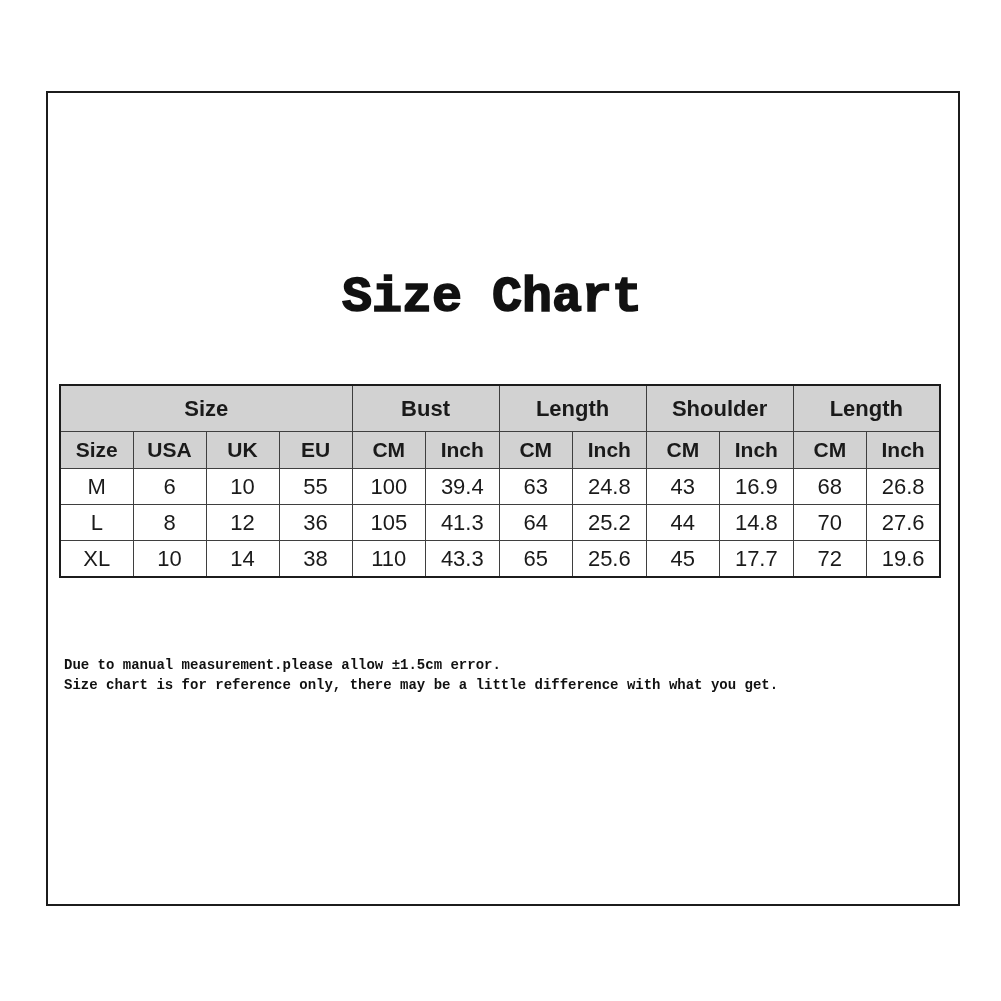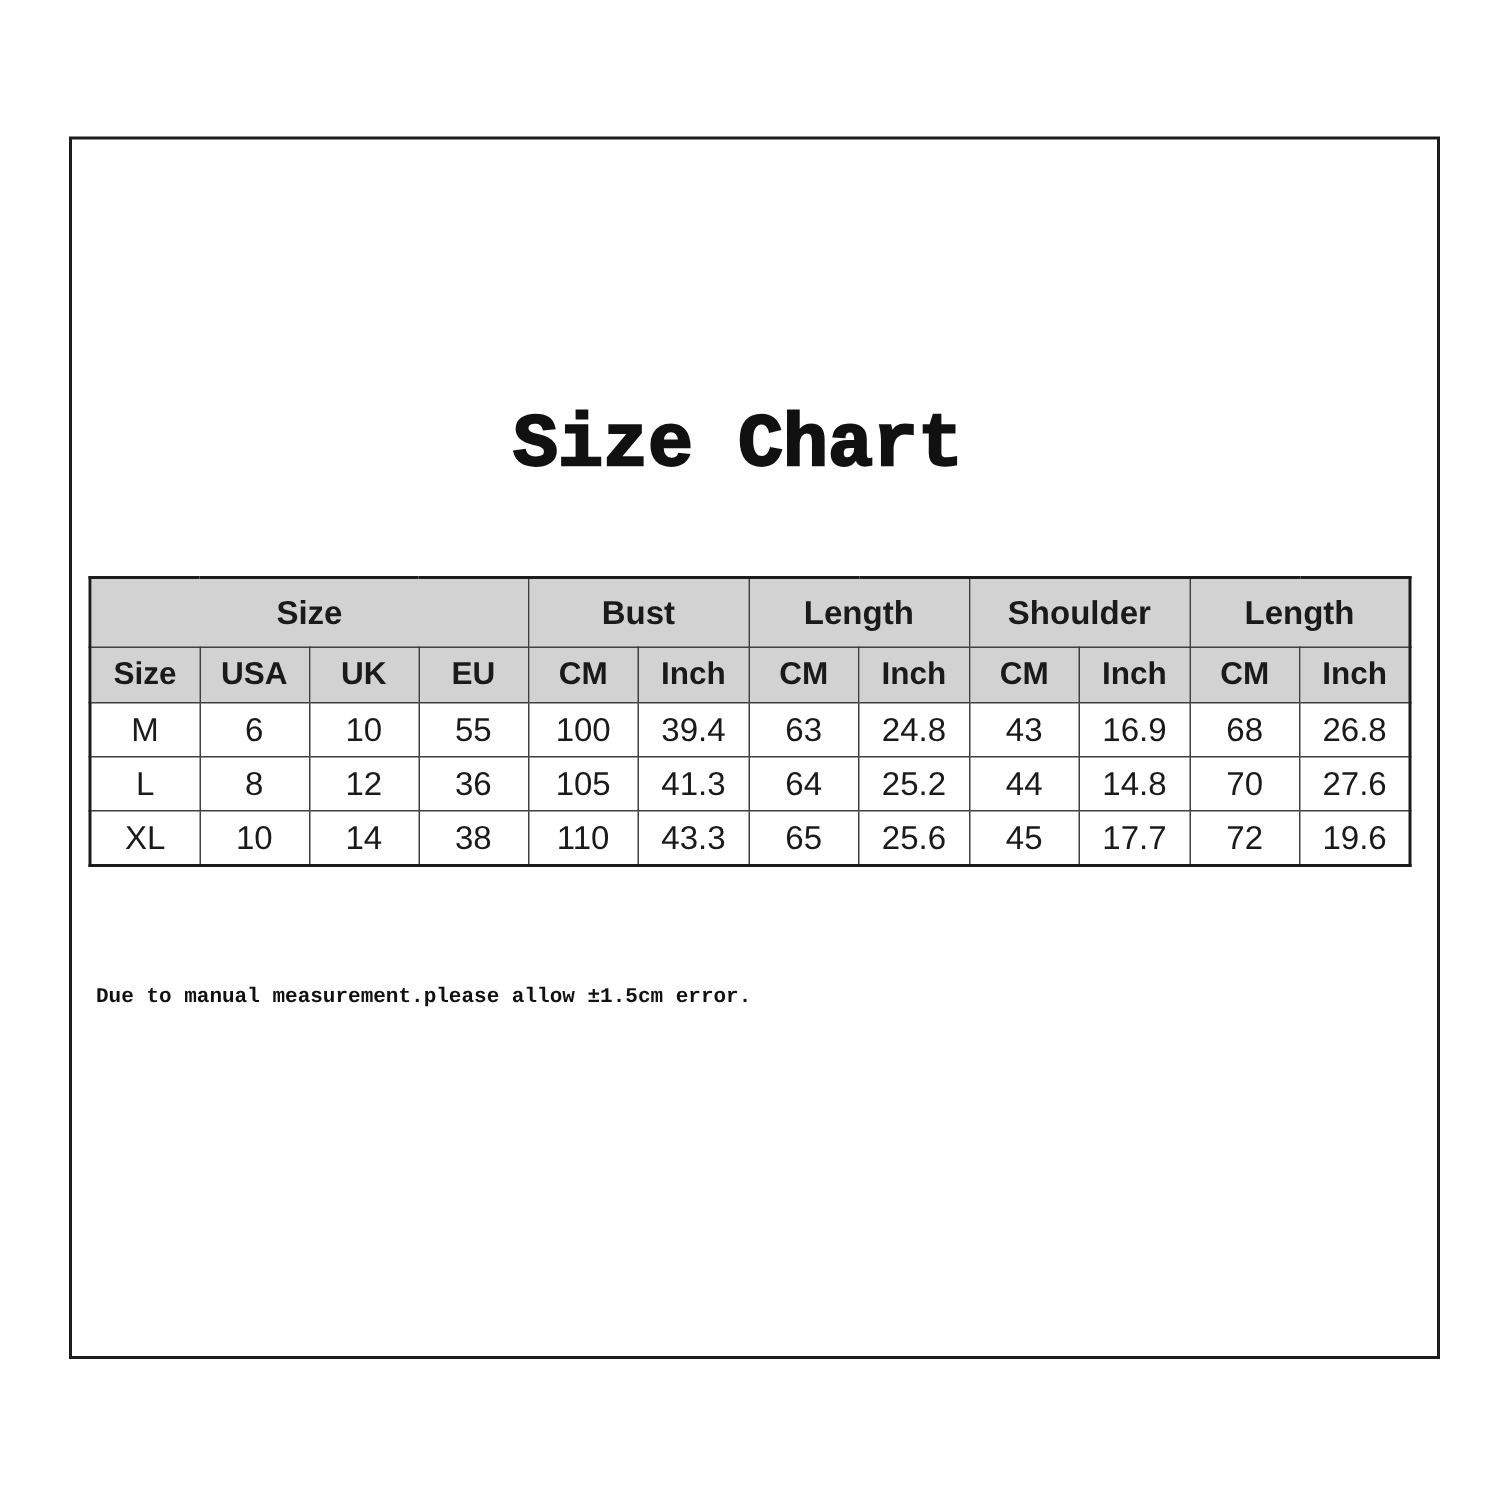--- a/index.html
+++ b/index.html
@@ -181,15 +181,16 @@
         <td>45</td>
         <td>17.7</td>
         <td>72</td>
         <td>19.6</td>
       </tr>
     </tbody>
   </table>
 
   <div class="notes">
     <p>Due to manual measurement.please allow ±1.5cm error.</p>
+    <p>Size chart is for reference only, there may be a little difference with what you get.</p>
   </div>
 
 </div>
 
 </body></html>

